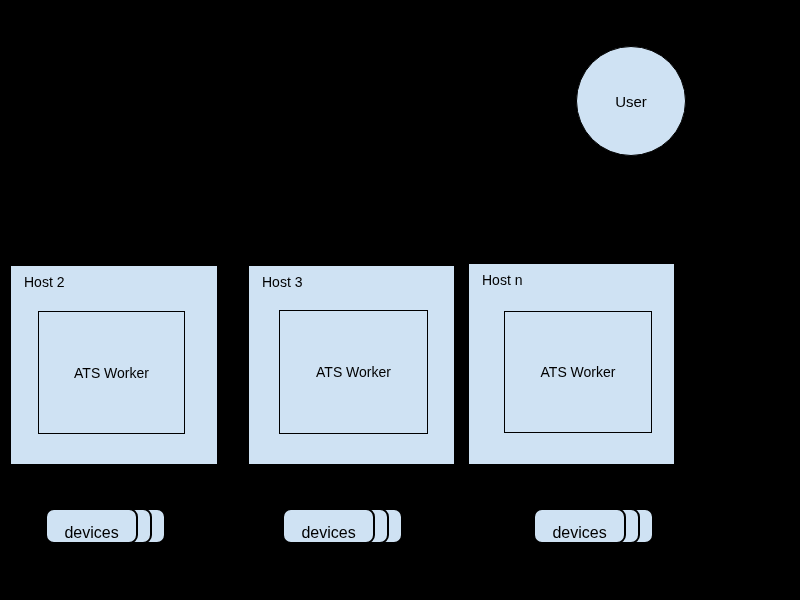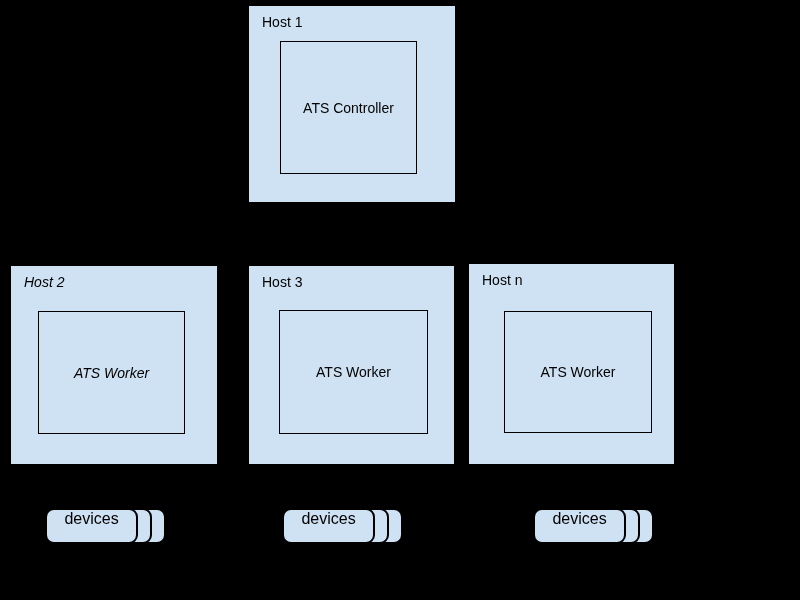--- a/index.html
+++ b/index.html
@@ -72,50 +72,47 @@
     background: var(--node_fill, #cfe2f3);
     border: 2px solid var(--stroke, #000000);
     border-radius: 9px;
     box-sizing: border-box;
   }
   .devrect.back2 { left: 28px; }
   .devrect.back1 { left: 14px; }
   .devrect.front {
     left: 0;
     display: flex;
-    align-items: flex-start;
+    align-items: flex-end;
     justify-content: center;
     font-size: 16px;
   }
   
   #host1 { left: 248px; top: 5px;   width: 208px; height: 198px; }
   #host1 .inner-box { left: 31px; top: 35px; width: 137px; height: 133px; }
-  #host2 { left: 10px;  top: 265px; width: 208px; height: 200px; font-style: italic; }
+  #host2 { left: 10px;  top: 265px; width: 208px; height: 200px; }
   #host2 .inner-box { left: 27px; top: 45px; width: 147px; height: 123px; }
   #host3 { left: 248px; top: 265px; width: 207px; height: 200px; text-decoration: underline; }
   #host3 .inner-box { left: 30px; top: 44px; width: 149px; height: 124px; }
   #hostn { left: 468px; top: 263px; width: 207px; height: 202px; }
   #hostn .inner-box { left: 35px; top: 47px; width: 148px; height: 122px; }
   
   #devstack-1 { left: 45px;  top: 508px; }
   #devstack-2 { left: 282px; top: 508px; }
   #devstack-3 { left: 533px; top: 508px; }
 </style>
 </head>
 <body>
 
 <div class="canvas">
 
-  <div id="host1" class="host">
-    <span class="host-label">Host 1</span>
-    <div class="inner-box">
-      <span>ATS Controller</span>
-    </div>
+
+  <div class="user-circle">
+    <span>User</span>
   </div>
-
 
   <div id="host2" class="host">
     <span class="host-label">Host 2</span>
     <div class="inner-box">
       <span>ATS Worker</span>
     </div>
   </div>
 
   <div id="host3" class="host">
     <span class="host-label">Host 3</span>

